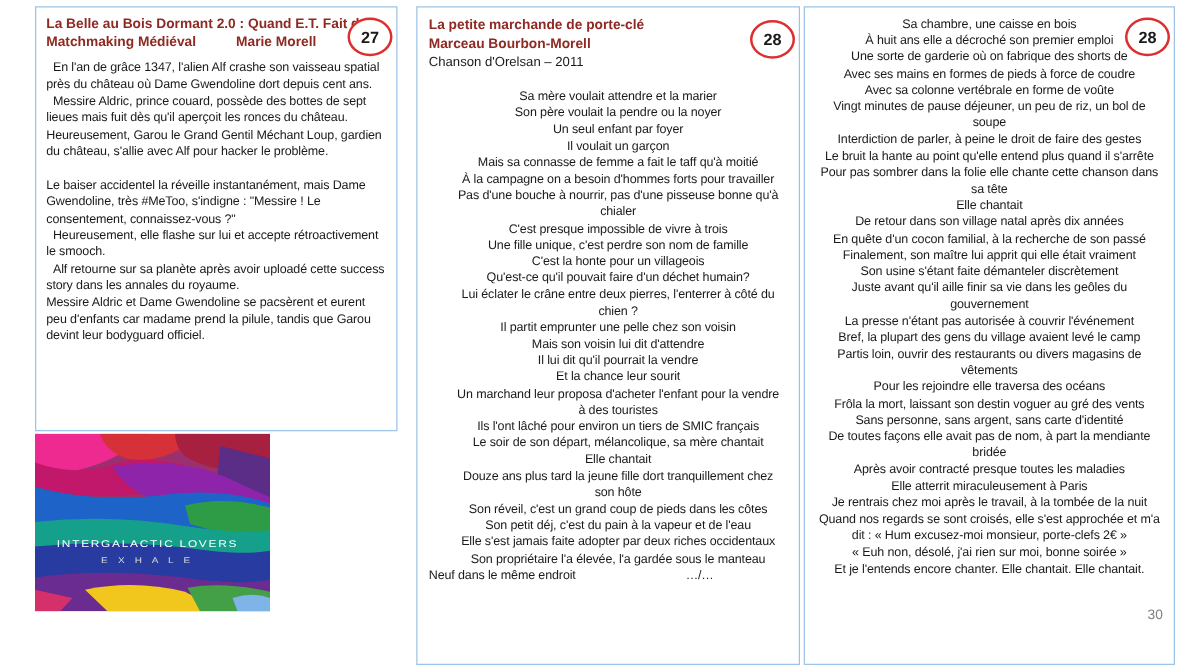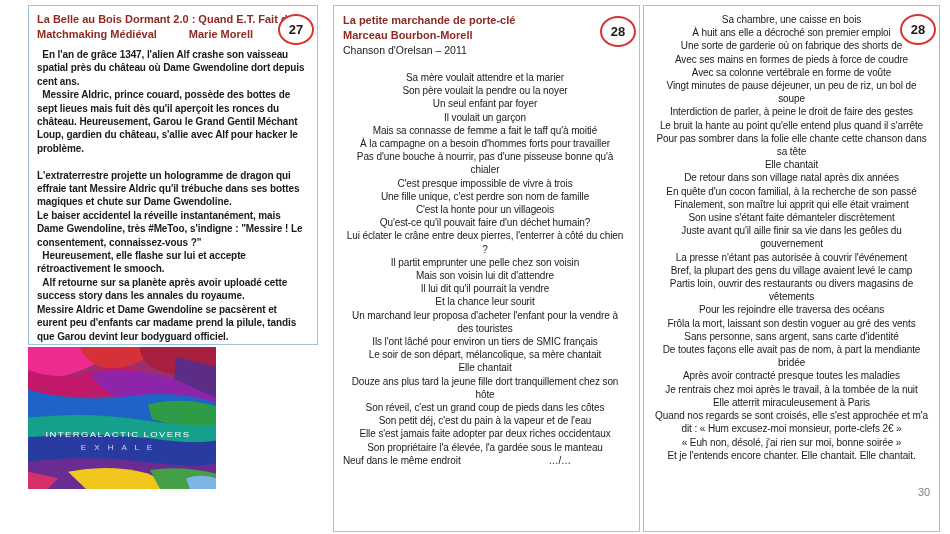--- a/index.html
+++ b/index.html
@@ -16,25 +16,25 @@
            border-radius:50%; background:#fff; display:flex; align-items:center; justify-content:center;
            font-size:13px; font-weight:bold; color:#1a1a1a; z-index:5; }
   .p1-badge { top:8px;  right:3px; }
   .p2-badge { top:10px; right:3px; }
   .p3-badge { top:8px;  right:3px; }
 
   .heading { color:var(--heading-maroon,#8e2a23); font-weight:bold; font-size:11px; line-height:15px; }
   .p1-author { margin-left:32px; }
   .subtitle { color:#1a1a1a; font-weight:normal; font-size:10.5px; line-height:15px; }
 
-  .story { margin-top:6px; font-size:10px; line-height:13.4px; letter-spacing:-0.1px;font-weight:bold; }
+  .story { margin-top:6px; font-size:10px; line-height:13.4px; letter-spacing:-0.1px; }
   .story-line { min-height:13.4px; white-space:pre-wrap; }
 
   .lyrics { font-size:10px; line-height:13.2px; letter-spacing:-0.1px;text-align:center; }
-  .p2-lyrics { margin-top:13px; }
+  .p2-lyrics { margin-top:13px;margin-left:19px; }
   .lyric-line { min-height:13.2px; }
   .last-line { display:flex; }
   .cont-mark { margin-left:auto; margin-right:56px; }
 
   .album { position:absolute; left:28px; top:347px; width:188px; height:142px; }
   .album svg { display:block; width:100%; height:100%; }
 
   .page-number { position:absolute; left:918px; top:486px; font-size:11px;
                  color:var(--page-number-gray,#7f7f7f); }
 </style>
@@ -43,21 +43,20 @@
 
 <div class="page">
 
   <section class="panel panel1">
     <div class="badge p1-badge">27</div>
     <h1 class="heading"><span>La Belle au Bois Dormant 2.0 : Quand E.T. Fait du Matchmaking Médiéval</span><span class="p1-author">Marie Morell</span></h1>
     <div class="story">
         <div class="story-line">  En l'an de grâce 1347, l'alien Alf crashe son vaisseau spatial près du château où Dame Gwendoline dort depuis cent ans.</div>
         <div class="story-line">  Messire Aldric, prince couard, possède des bottes de sept lieues mais fuit dès qu'il aperçoit les ronces du château. Heureusement, Garou le Grand Gentil Méchant Loup, gardien du château, s'allie avec Alf pour hacker le problème.</div>
         <div class="story-line"></div>
-        <div class="story-line">L'extraterrestre projette un hologramme de dragon qui effraie tant Messire Aldric qu'il trébuche dans ses bottes magiques et chute sur Dame Gwendoline.</div>
         <div class="story-line">Le baiser accidentel la réveille instantanément, mais Dame Gwendoline, très #MeToo, s'indigne : "Messire ! Le consentement, connaissez-vous ?"</div>
         <div class="story-line">  Heureusement, elle flashe sur lui et accepte rétroactivement le smooch.</div>
         <div class="story-line">  Alf retourne sur sa planète après avoir uploadé cette success story dans les annales du royaume.</div>
         <div class="story-line">Messire Aldric et Dame Gwendoline se pacsèrent et eurent peu d'enfants car madame prend la pilule, tandis que Garou devint leur bodyguard officiel.</div>
       </div>
   </section>
 
   <figure class="album">
     <svg viewBox="0 0 188 173" preserveAspectRatio="none">
       <rect width="188" height="173" fill="#9c2f6e"></rect>
@@ -138,22 +137,22 @@
         <div class="lyric-line">Son usine s'étant faite démanteler discrètement</div>
         <div class="lyric-line">Juste avant qu'il aille finir sa vie dans les geôles du gouvernement</div>
         <div class="lyric-line">La presse n'étant pas autorisée à couvrir l'événement</div>
         <div class="lyric-line">Bref, la plupart des gens du village avaient levé le camp</div>
         <div class="lyric-line">Partis loin, ouvrir des restaurants ou divers magasins de vêtements</div>
         <div class="lyric-line">Pour les rejoindre elle traversa des océans</div>
         <div class="lyric-line">Frôla la mort, laissant son destin voguer au gré des vents</div>
         <div class="lyric-line">Sans personne, sans argent, sans carte d'identité</div>
         <div class="lyric-line">De toutes façons elle avait pas de nom, à part la mendiante bridée</div>
         <div class="lyric-line">Après avoir contracté presque toutes les maladies</div>
+        <div class="lyric-line">Elle atterrit miraculeusement à Paris</div>
         <div class="lyric-line">Je rentrais chez moi après le travail, à la tombée de la nuit</div>
-        <div class="lyric-line">Elle atterrit miraculeusement à Paris</div>
         <div class="lyric-line">Quand nos regards se sont croisés, elle s'est approchée et m'a dit : « Hum excusez-moi monsieur, porte-clefs 2€ »</div>
         <div class="lyric-line">« Euh non, désolé, j'ai rien sur moi, bonne soirée »</div>
         <div class="lyric-line">Et je l'entends encore chanter. Elle chantait. Elle chantait.</div>
       </div>
   </section>
 
   <div class="page-number">30</div>
 
 </div>
 

